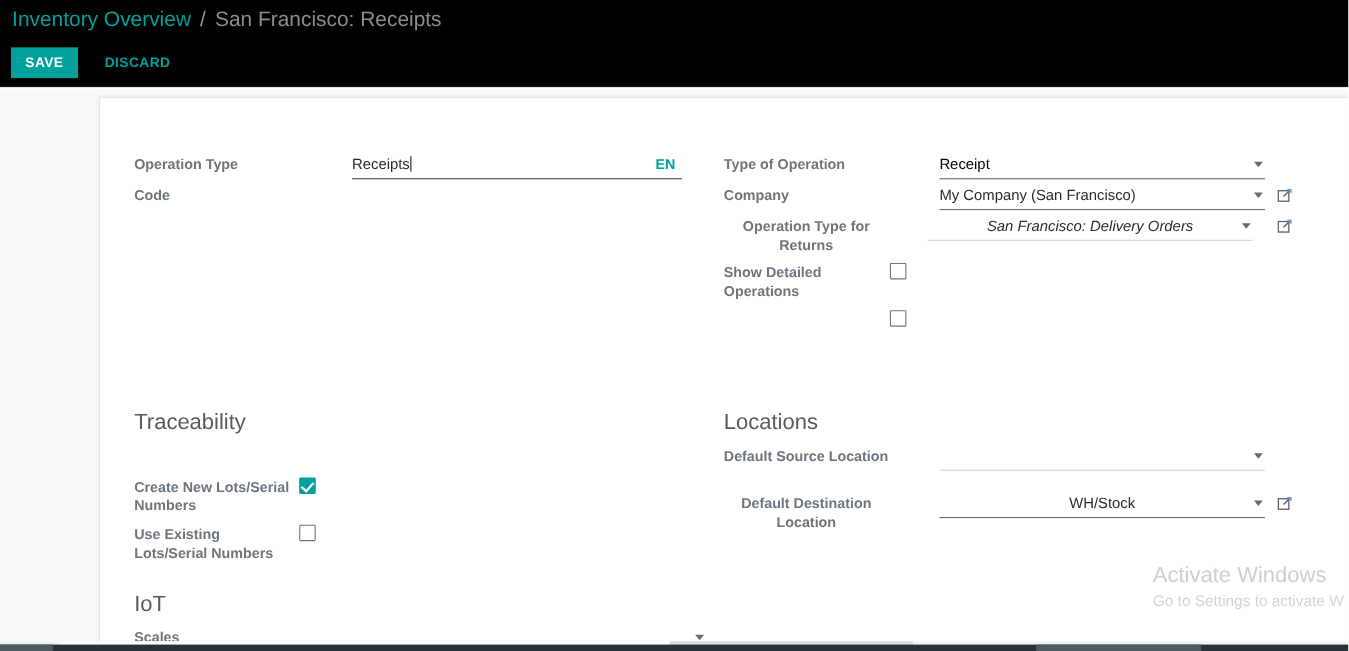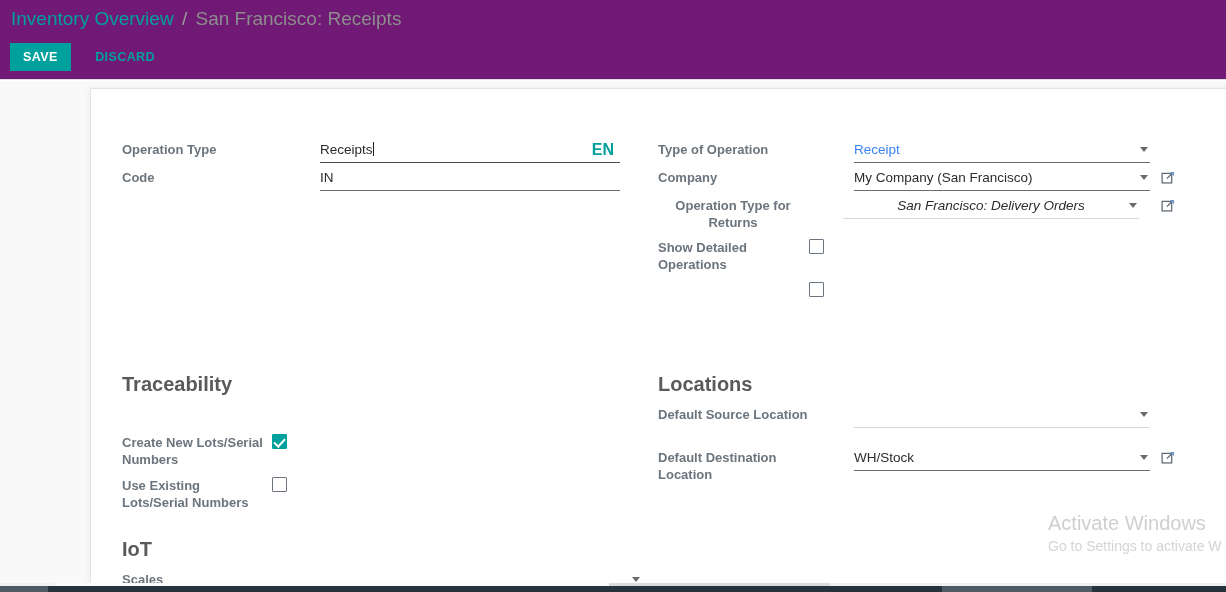--- a/index.html
+++ b/index.html
@@ -20,21 +20,21 @@
     background: #ffffff;
     overflow: hidden;
   }
 
   
   .control-panel {
     position: absolute;
     left: 0; top: 0;
     width: 1226px;
     height: 80px;
-    background: #701a75;
+    background: #000000;
     border-bottom: 1px solid #dfdfe4;
   }
 
   .breadcrumb {
     position: absolute;
     left: 11px; top: 7px;
     font-size: 19px;
     line-height: 24px;
     white-space: nowrap;
   }
@@ -131,35 +131,35 @@
     font-size: 13.5px;
     color: #2b2b2b;
     line-height: 17px;
     padding-bottom: 4px;
     border-bottom: 1px solid #c9c9c9;
     margin-left: 45px;
   }
   .input-line.focused { border-bottom: 1px solid #4b4b4b; }
   .input-line.strong  { border-bottom: 1px solid #6b6b6b; }
   .input-line.faint   { border-bottom: 1px solid #d8d8d8; }
-  .input-line.muted   { color: #3b82f6; }
+  .input-line.muted   { color: #000000; }
   .input-line.empty::after { content: "\00a0"; }
 
   .caret-text {
     display: inline-block;
     border-right: 1px solid #1b1b1b;
     margin-left: 0px;
     height: 14px;
     vertical-align: -2px;
   }
 
   .tr-badge {
     position: absolute;
     right: 6px; top: 0px;
-    font-size: 16px;
+    font-size: 13px;
     font-weight: bold;
     color: #00a09d;
     cursor: pointer;
   }
 
   .dd-caret {
     position: absolute;
     right: 2px; top: 6px;
     width: 0; height: 0;
     border-left: 4px solid transparent;
@@ -195,21 +195,21 @@
     border: solid #ffffff;
     border-width: 0 2px 2px 0;
     transform: rotate(42deg);
   }
 
   
   .sec-title {
     position: absolute;
     font-size: 20px;
     color: #5a5a5a;
-    font-weight: bold;
+    font-weight: normal;
     line-height: 24px;
   }
 
   
   .watermark {
     position: absolute;
     left: 1048px; top: 510px;
     width: 260px;
     color: #d0d0d0;
     pointer-events: none;
@@ -281,23 +281,20 @@
         <div class="fld" style="left:153px; width:345px;">
           <div class="input-line focused">
             <span>Receipts</span><span class="caret-text"></span>
             <span class="tr-badge">EN</span>
           </div>
         </div>
       </div>
 
       <div class="row" style="height:28px;">
         <div class="lbl">Code</div>
-        <div class="fld" style="left:153px; width:345px;">
-          <div class="input-line strong">IN</div>
-        </div>
       </div>
 
 
     </div>
 
     <div class="grp grp-right" style="top:52px;">
 
       <div class="row" style="height:28px;">
         <div class="lbl">Type of Operation</div>
         <div class="fld" style="left:151px; width:341px;">
@@ -376,21 +373,21 @@
       <div class="row" style="height:43px;">
         <div class="lbl">Default Source Location</div>
         <div class="fld" style="left:151px; width:341px;">
           <div class="input-line faint empty">
             <span></span>
             <span class="dd-caret"></span>
           </div>
         </div>
       </div>
 
-      <div class="row" style="height:43px;">
+      <div class="row" style="height:43px;text-align:center;">
         <div class="lbl">Default Destination Location</div>
         <div class="fld" style="left:151px; width:341px;">
           <div class="input-line strong">
             <span>WH/Stock</span>
             <span class="dd-caret"></span>
           </div>
         </div>
         <span class="ext-link" style="left:503px; top:1px;">
           <svg width="15" height="15" viewBox="0 0 16 16">
             <rect x="1.2" y="3.6" width="10.2" height="10.2" fill="none" stroke="#5c6570" stroke-width="1.3"></rect>

